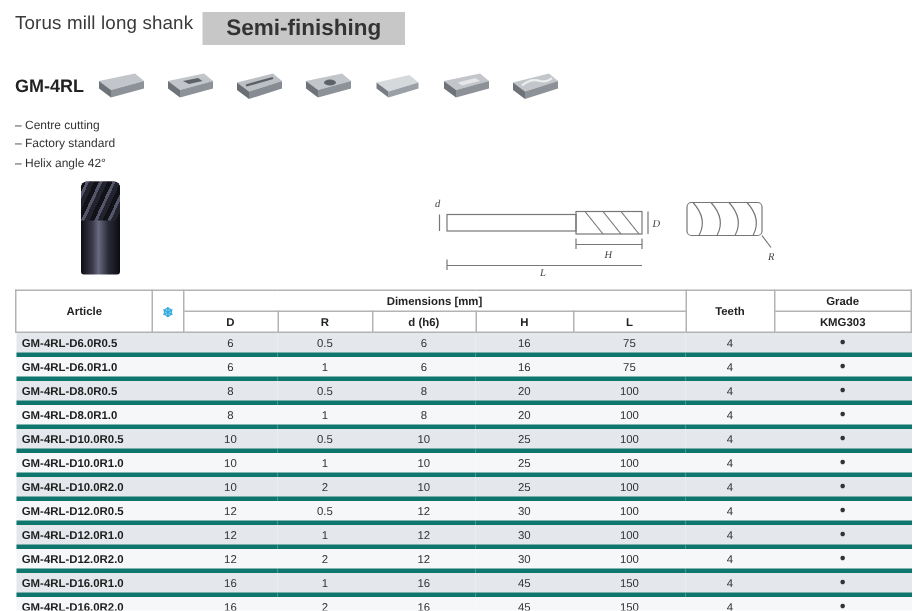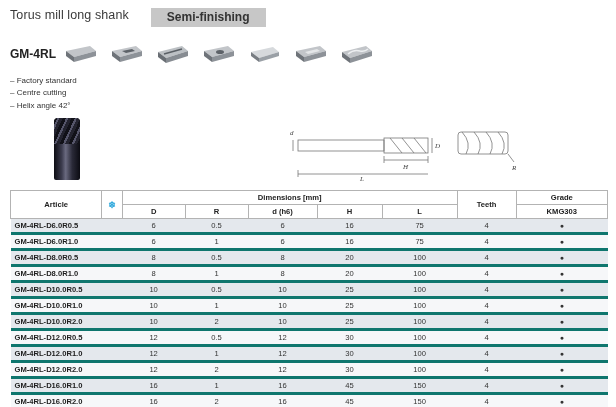--- a/index.html
+++ b/index.html
@@ -10,22 +10,22 @@
     font-family:"Liberation Sans", sans-serif;
     color:#333;
     overflow:hidden;
   }
   .page { padding:8px 8px 0 10px; position:relative; width:616px; height:407px; }
 
   
   .header-row { display:flex; align-items:flex-start; }
   .page-title { font-size:12.5px; font-weight:normal; color:#3a3a3a; margin:0; letter-spacing:.1px; }
   .badge {
-    margin-left:22px; background:#c7c7c7; color:#333;
-    font-size:12px; font-weight:bold; padding:2px 16px 3px;
+    margin-left:6px; background:#c7c7c7; color:#333;
+    font-size:15px; font-weight:bold; padding:2px 16px 3px;
   }
 
   
   .product-row { display:flex; align-items:center; margin-top:16px; }
   .product-code { font-size:12px; font-weight:bold; color:#222; width:52px; }
   .shape-icons { display:flex; gap:10px; align-items:center; }
   .shape-icons svg { display:block; }
 
   
   .features { margin:10px 0 0 0; padding:0; list-style:none; font-size:8px; line-height:1.55; color:#333; }
@@ -121,22 +121,22 @@
       <svg width="36" height="22">
           <polygon points="4,9 28,3 34,8 12,15" fill="#c2c5c9"></polygon>
           <polygon points="12,15 34,8 34,13 12,20" fill="#8d9298"></polygon>
           <polygon points="4,9 12,15 12,20 4,14" fill="#6e7379"></polygon>
           <path d="M10,11 Q16,6 22,8 Q27,9 30,6" stroke="#eceef0" fill="none" stroke-width="1.5"></path>
         </svg>
     </div>
   </div>
 
   <ul class="features">
+    <li>– Centre cutting</li>
     <li>– Factory standard</li>
-    <li>– Centre cutting</li>
     <li>– Helix angle 42°</li>
   </ul>
 
   <div class="media-row">
     <div class="tool-photo">
       <div class="mill-body"></div>
       <div class="mill-flutes"></div>
     </div>
     <svg class="tech-drawing" width="230" height="58">
 

